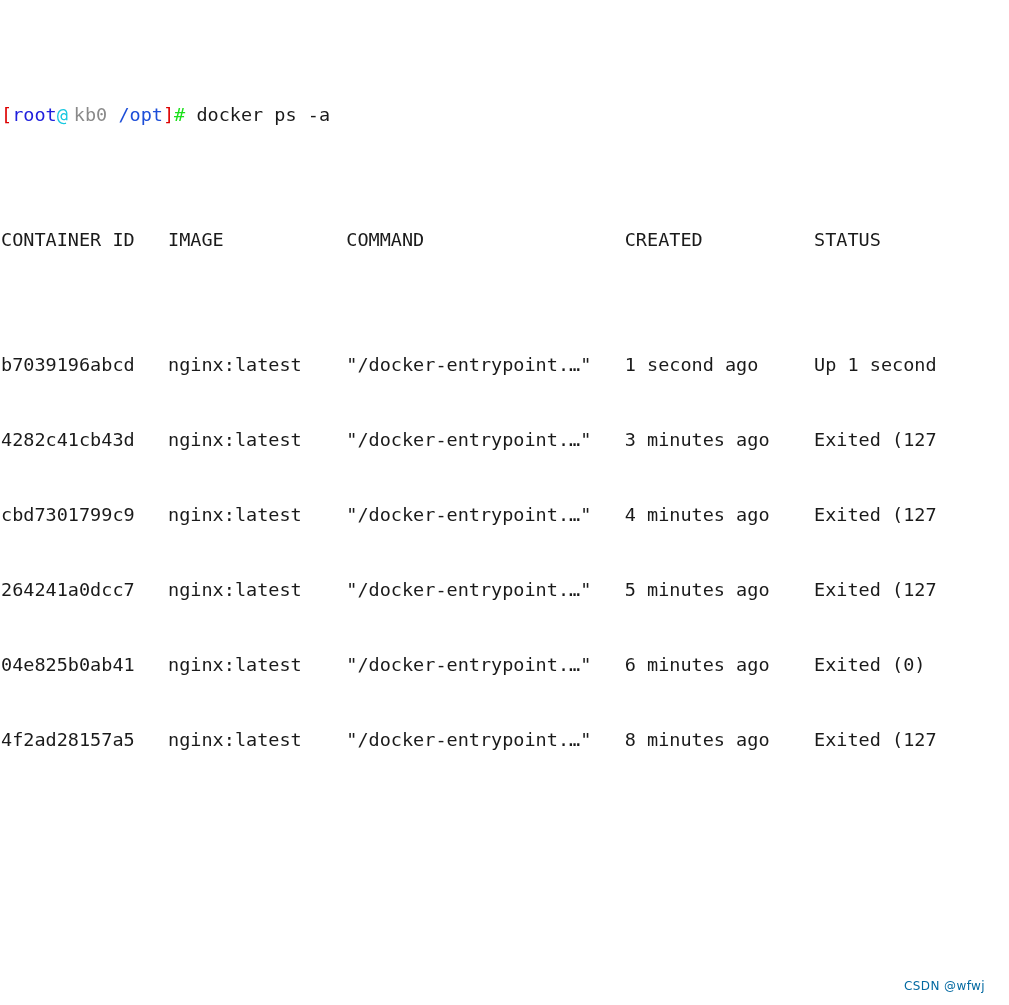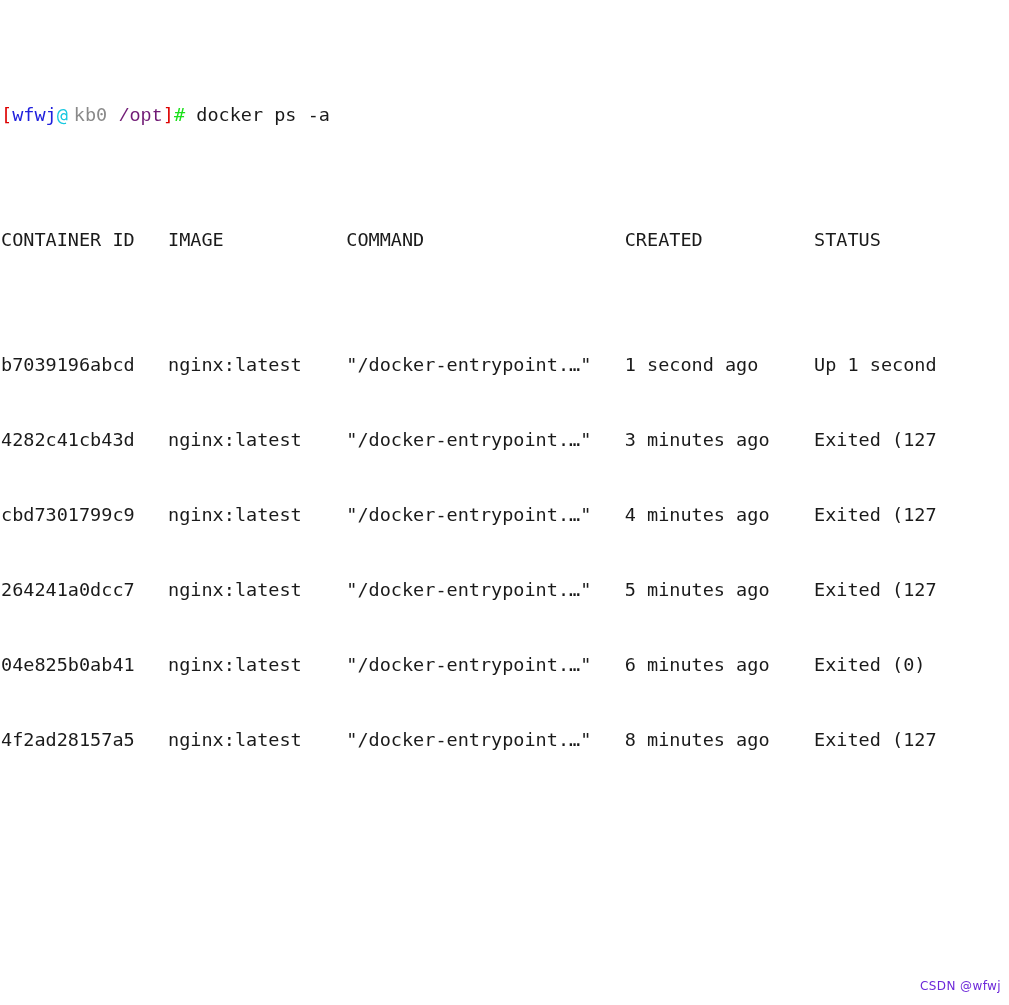--- a/index.html
+++ b/index.html
@@ -30,41 +30,41 @@
   }
   .line {
     height: 25px;
     white-space: pre;
     font-variant-ligatures: none;
   }
   .c-red    { color: #dd0000; }
   .c-blue   { color: #2020dd; }
   .c-cyan   { color: #18c8e0; }
   .c-gray   { color: #8a8a8a; padding-left: 6px; }
-  .c-green  { color: #701a75; font-family: Liberation Mono, monospace; }
+  .c-green  { color: #1d4ed8; }
   .c-brgreen{ color: #1ae01a; }
   .c-default{ color: #1a1a1a; text-align: right; }
   #watermark {
     position: absolute;
-    right: 8px;
+    right: 24px;
     bottom: 6px;
     font-family: "DejaVu Sans", "Liberation Sans", sans-serif;
     font-size: 12px;
-    color: #6d28d9;
+    color: #0369a1;
     letter-spacing: 0.4px;
     white-space: pre;
   }
 </style>
 </head>
 <body>
 
 <div id="terminal">
 
   
-  <div class="line"><span class="c-red">[</span><span class="c-blue">wfwj</span><span class="c-cyan">@</span><span class="c-gray">kb0</span><span class="c-default"> </span><span class="c-green">/opt</span><span class="c-red">]</span><span class="c-brgreen">#</span><span class="c-default"> </span><span class="c-default">docker ps -a</span></div>
+  <div class="line"><span class="c-red">[</span><span class="c-blue">root</span><span class="c-cyan">@</span><span class="c-gray">kb0</span><span class="c-default"> </span><span class="c-green">/opt</span><span class="c-red">]</span><span class="c-brgreen">#</span><span class="c-default"> </span><span class="c-default">docker ps -a</span></div>
 
   
   <div class="line">CONTAINER ID   IMAGE           COMMAND                  CREATED          STATUS</div>
 
   
   <div class="line">b7039196abcd   nginx:latest    "/docker-entrypoint.…"   1 second ago     Up 1 second</div>
   <div class="line">4282c41cb43d   nginx:latest    "/docker-entrypoint.…"   3 minutes ago    Exited (127</div>
   <div class="line">cbd7301799c9   nginx:latest    "/docker-entrypoint.…"   4 minutes ago    Exited (127</div>
   <div class="line">264241a0dcc7   nginx:latest    "/docker-entrypoint.…"   5 minutes ago    Exited (127</div>
   <div class="line">04e825b0ab41   nginx:latest    "/docker-entrypoint.…"   6 minutes ago    Exited (0)</div>

